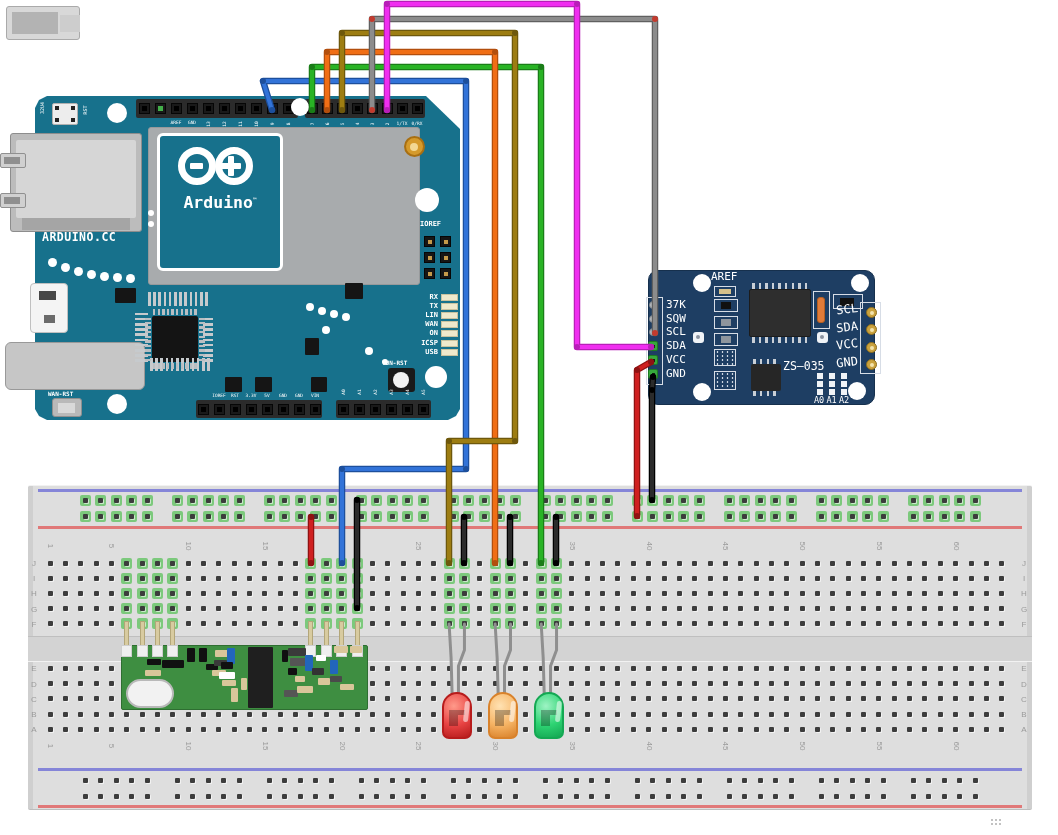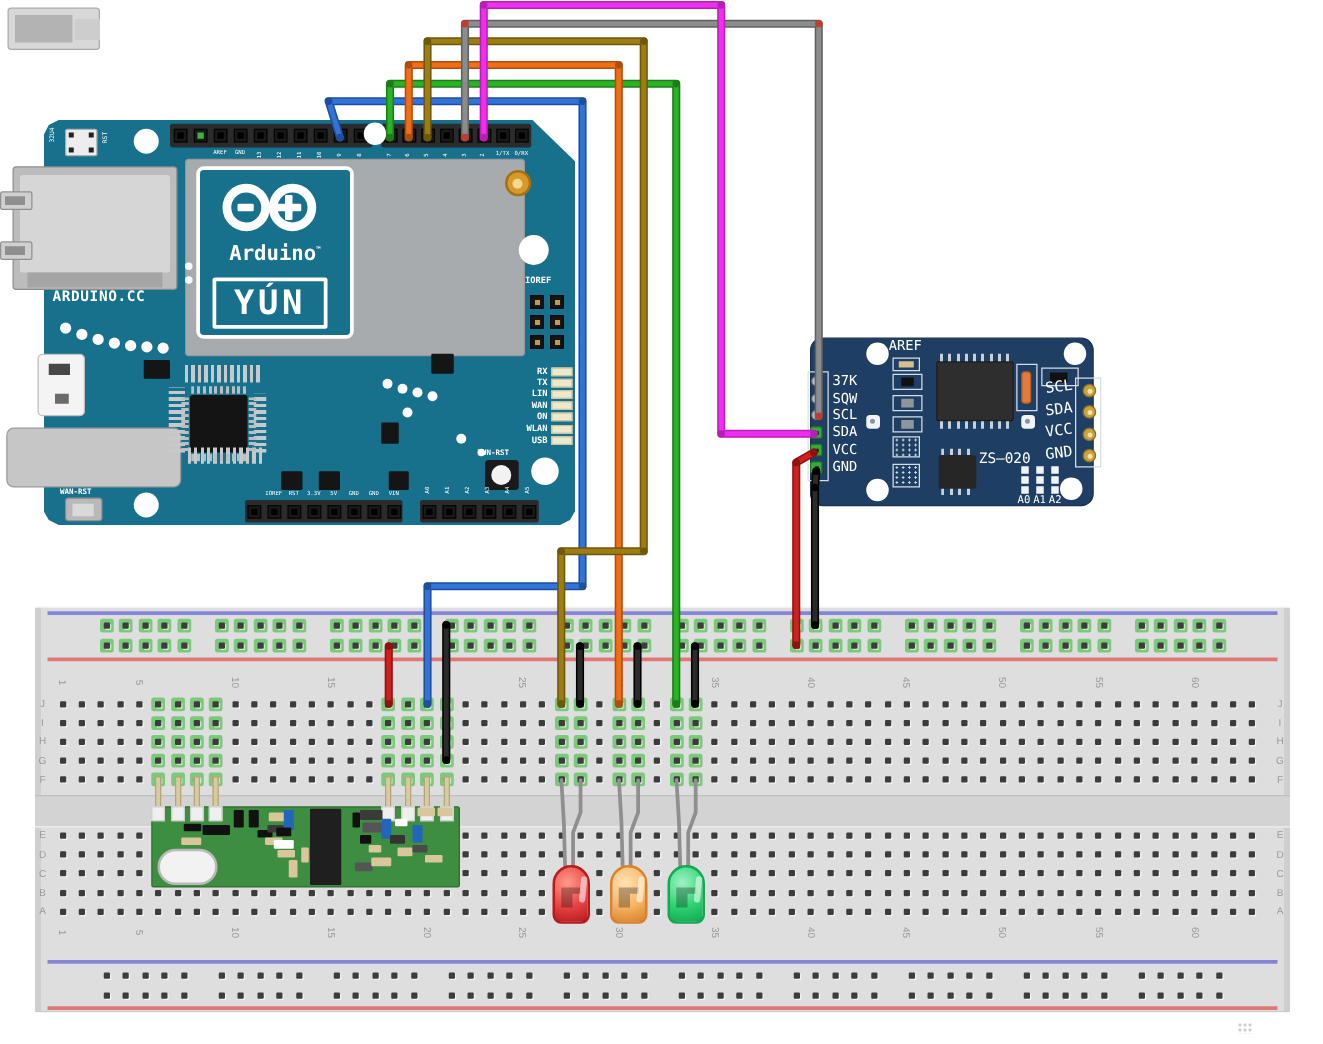--- a/index.html
+++ b/index.html
@@ -1262,21 +1262,20 @@
         <i></i>
       </div>
     <div id="a-module"></div>
     <div id="a-logobox" style="background: rgb(23, 113, 140);"></div>
     <div class="a-inf" id="a-inf1"></div>
     <div class="a-inf" id="a-inf2"></div>
     <div id="a-minus"></div>
     <div id="a-plus-v"></div>
     <div id="a-plus-h"></div>
     <div id="a-logotext"><span>Arduino</span><sup>™</sup></div>
-    <div id="a-yunbox">YÚN</div>
     <div id="a-anten">
         <i></i>
       </div>
     <div id="a-icsp-lbl">IOREF</div>
     <div id="a-chip"></div>
     <div id="a-yunrst-lbl">YUN-RST</div>
     <div id="a-yunrst-btn">
         <i></i>
       </div>
     <div id="a-gen" class="layer">
@@ -1430,21 +1429,21 @@
         <div style="position:absolute;left:396px;top:293px;width:42px;text-align:right;color:#fff;font-size:7px;font-weight:bold;">RX</div>
         <div style="position:absolute;left:441px;top:294px;width:17px;height:7px;background:#efe9cc;border:1px solid #c9c3a0;"></div>
         <div style="position:absolute;left:396px;top:302.1px;width:42px;text-align:right;color:#fff;font-size:7px;font-weight:bold;">TX</div>
         <div style="position:absolute;left:441px;top:303.1px;width:17px;height:7px;background:#efe9cc;border:1px solid #c9c3a0;"></div>
         <div style="position:absolute;left:396px;top:311.2px;width:42px;text-align:right;color:#fff;font-size:7px;font-weight:bold;">LIN</div>
         <div style="position:absolute;left:441px;top:312.2px;width:17px;height:7px;background:#efe9cc;border:1px solid #c9c3a0;"></div>
         <div style="position:absolute;left:396px;top:320.3px;width:42px;text-align:right;color:#fff;font-size:7px;font-weight:bold;">WAN</div>
         <div style="position:absolute;left:441px;top:321.3px;width:17px;height:7px;background:#efe9cc;border:1px solid #c9c3a0;"></div>
         <div style="position:absolute;left:396px;top:329.4px;width:42px;text-align:right;color:#fff;font-size:7px;font-weight:bold;">ON</div>
         <div style="position:absolute;left:441px;top:330.4px;width:17px;height:7px;background:#efe9cc;border:1px solid #c9c3a0;"></div>
-        <div style="position:absolute;left:396px;top:338.5px;width:42px;text-align:right;color:#fff;font-size:7px;font-weight:bold;">WLAN</div>
+        <div style="position:absolute;left:396px;top:338.5px;width:42px;text-align:right;color:#fff;font-size:7px;font-weight:bold;">ICSP</div>
         <div style="position:absolute;left:441px;top:339.5px;width:17px;height:7px;background:#efe9cc;border:1px solid #c9c3a0;"></div>
         <div style="position:absolute;left:396px;top:347.6px;width:42px;text-align:right;color:#fff;font-size:7px;font-weight:bold;">USB</div>
         <div style="position:absolute;left:441px;top:348.6px;width:17px;height:7px;background:#efe9cc;border:1px solid #c9c3a0;"></div>
         <div style="position:absolute;left:107px;top:103px;width:20px;height:20px;border-radius:50%;background:#fff;"></div>
         <div style="position:absolute;left:291px;top:98px;width:18px;height:18px;border-radius:50%;background:#fff;"></div>
         <div style="position:absolute;left:415px;top:188px;width:24px;height:24px;border-radius:50%;background:#fff;"></div>
         <div style="position:absolute;left:107px;top:394px;width:20px;height:20px;border-radius:50%;background:#fff;"></div>
         <div style="position:absolute;left:425px;top:366px;width:22px;height:22px;border-radius:50%;background:#fff;"></div>
         <div style="position:absolute;left:47.5px;top:257.5px;width:9px;height:9px;border-radius:50%;background:#fff;"></div>
         <div style="position:absolute;left:60.5px;top:262.5px;width:9px;height:9px;border-radius:50%;background:#fff;"></div>
@@ -1483,21 +1482,21 @@
     <div id="r-board" style="background: rgb(30, 62, 99);"></div>
     <div id="r-power">AREF</div>
     <div id="r-leftbox"></div>
     <div id="r-chip"></div>
     <div id="r-xtalbox"></div>
     <div id="r-xtal"></div>
     <div id="r-comp">
         <i></i>
       </div>
     <div id="r-rheader"></div>
-    <div id="r-model">ZS—020</div>
+    <div id="r-model">ZS—035</div>
     <div id="r-eeprom"></div>
     <div id="r-gen" class="layer">
         <div style="position:absolute;left:649px;top:301px;width:8px;height:8px;border-radius:50%;background:#b8bdc2;border:1px solid #7d848b;">
           <div style="position:absolute;left:2px;top:2px;width:3px;height:3px;border-radius:50%;background:#222;"></div>
         </div>
         <div style="position:absolute;left:666px;top:298px;color:#fff;font-size:11px;">37K</div>
         <div style="position:absolute;left:649px;top:314.5px;width:8px;height:8px;border-radius:50%;background:#b8bdc2;border:1px solid #7d848b;">
           <div style="position:absolute;left:2px;top:2px;width:3px;height:3px;border-radius:50%;background:#222;"></div>
         </div>
         <div style="position:absolute;left:666px;top:311.5px;color:#fff;font-size:11px;">SQW</div>

